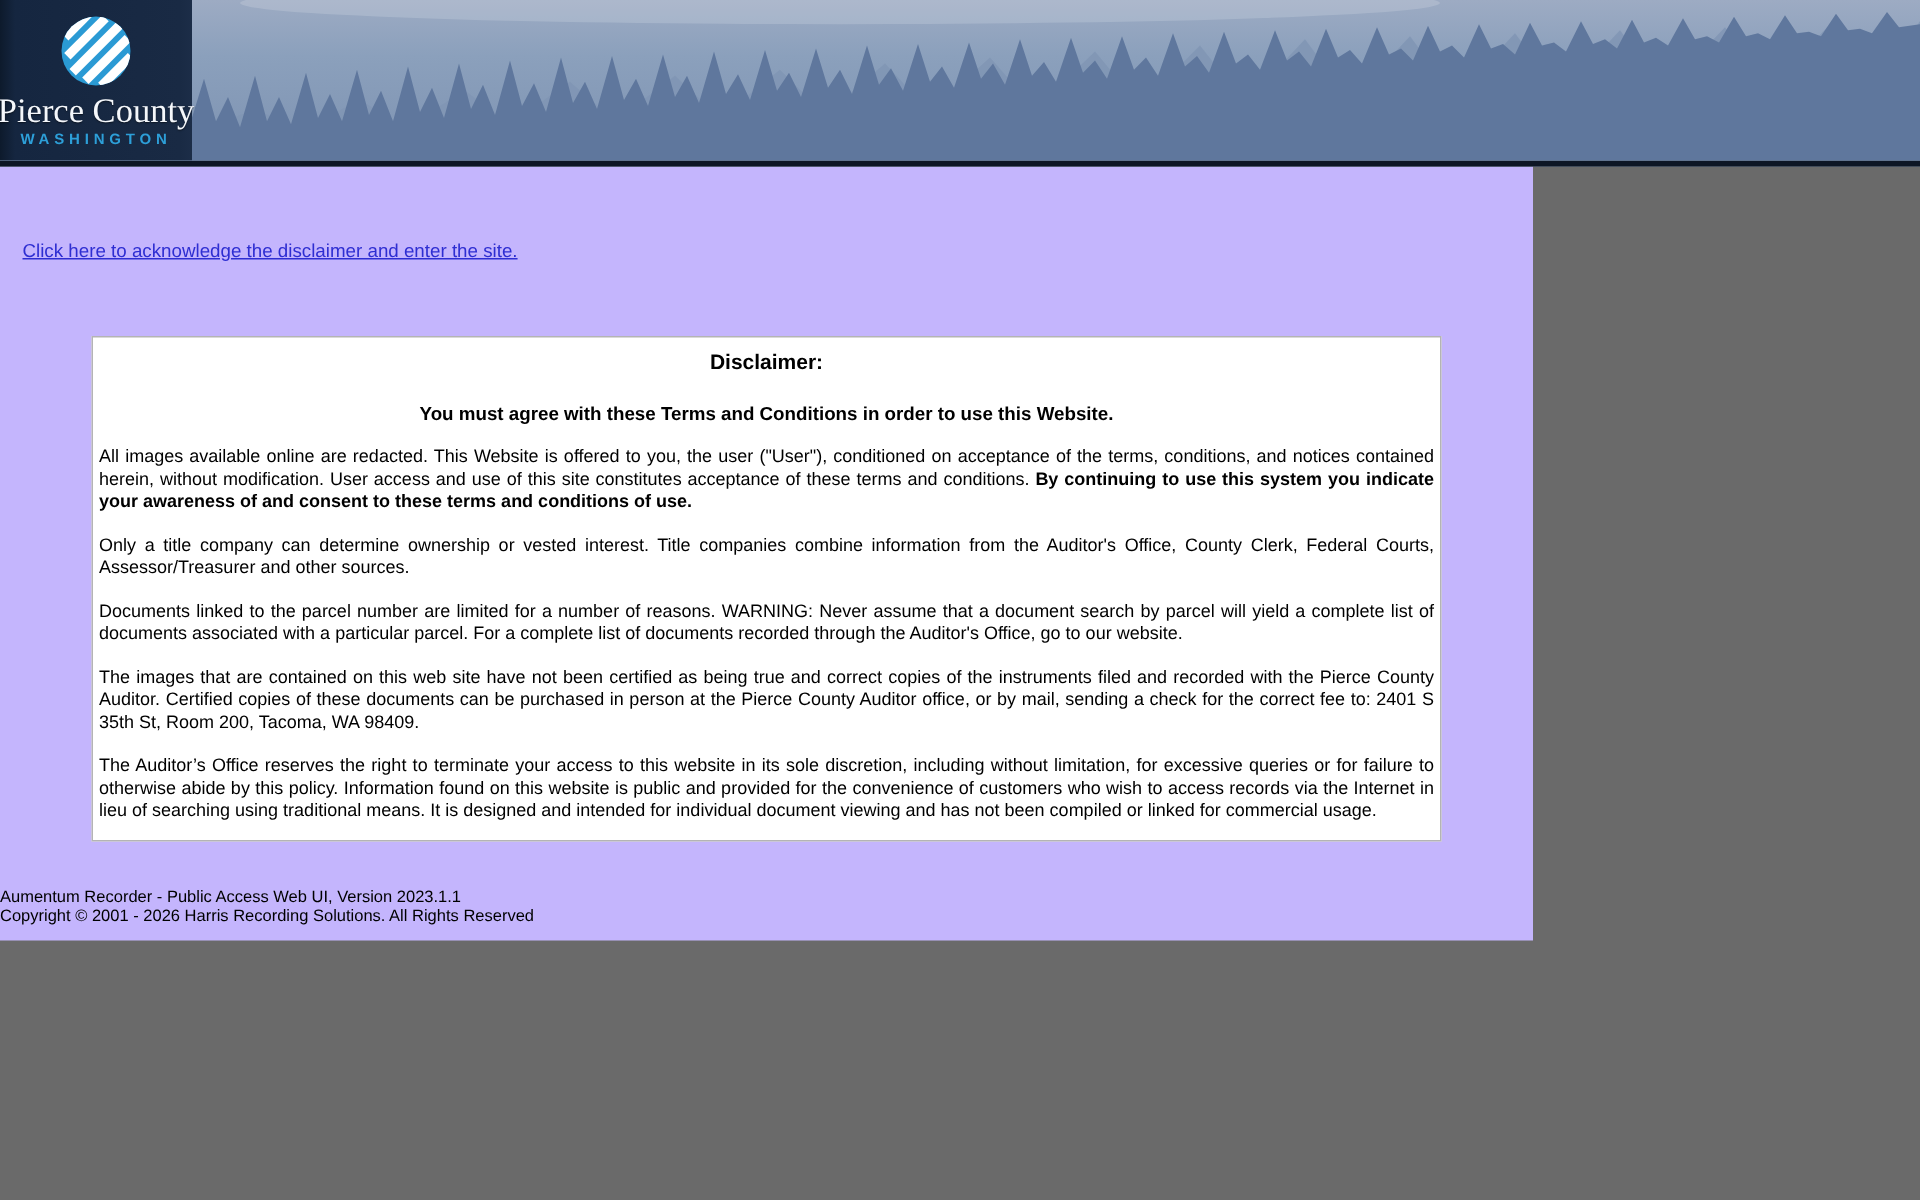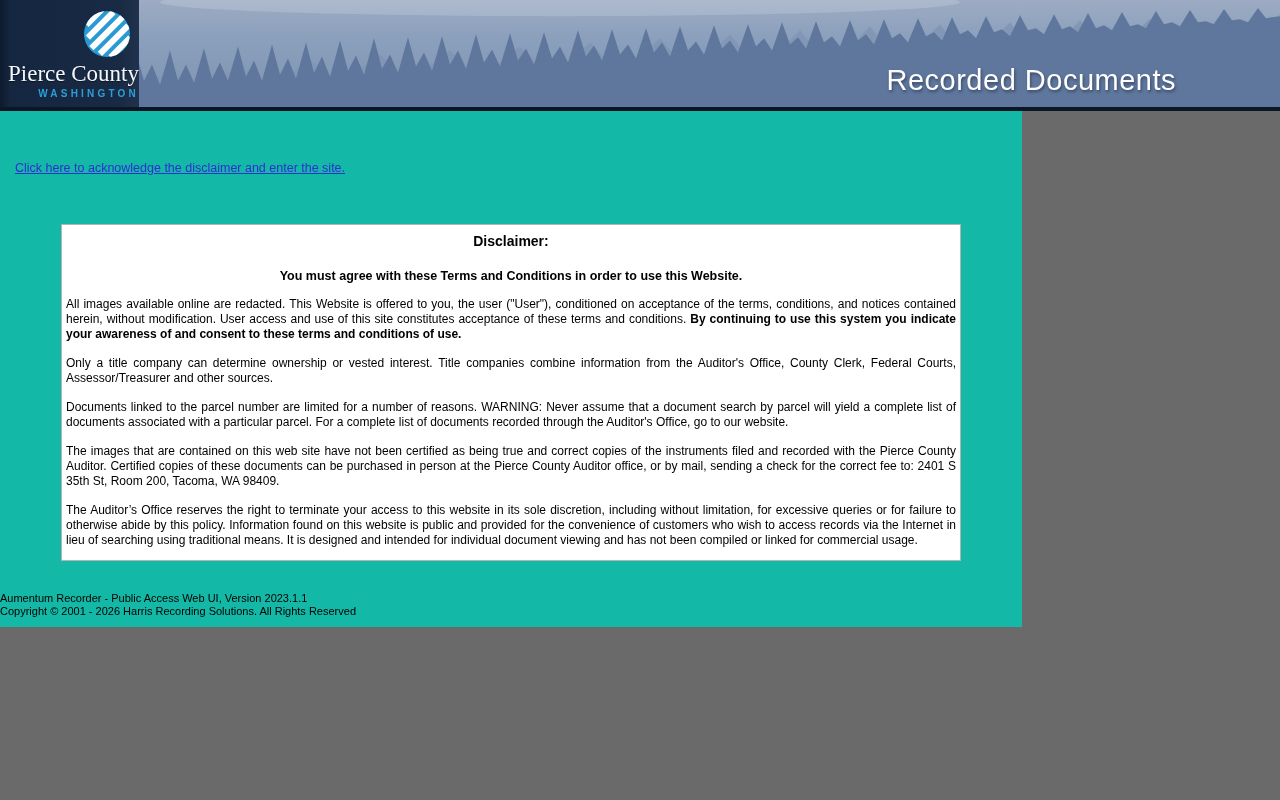--- a/index.html
+++ b/index.html
@@ -11,40 +11,40 @@
   }
   
   .banner{
     position:relative;width:1280px;height:107px;
     background:#8ba0bc;border-bottom:4px solid #0d1625;overflow:hidden;
   }
   .banner .trees{position:absolute;left:0;top:0;width:100%;height:100%;display:block;}
   .logo-box{
     position:absolute;left:0;top:0;width:128px;height:107px;z-index:3;
     background:linear-gradient(90deg,#0d1a2c 0px,#152640 10px,#192a44 120px,#223450 145px);
-    display:flex;flex-direction:column;align-items:flex-end;padding-left:11px;
+    display:flex;flex-direction:column;align-items:center;
   }
   .logo-mark{margin-top:8px;}
   .logo-name{
     font-family:"Liberation Serif",serif;color:#f4f7fb;font-size:23px;line-height:23px;
     margin-top:2px;white-space:nowrap;text-shadow:0 1px 1px rgba(0,0,0,.5);
   }
   .logo-state{
     color:#2d9fd8;font-size:10px;font-weight:bold;letter-spacing:3.2px;
     margin-top:3px;white-space:nowrap;
   }
   .banner-title{
     position:absolute;right:104px;top:64px;z-index:3;
     color:#fdfdfd;font-size:29px;letter-spacing:.5px;
     text-shadow:1px 2px 3px rgba(25,35,55,.55);
     white-space:nowrap;
   }
   
   .content{
-    width:1022px;background:#14b8a6;min-height:516px;box-sizing:border-box;
+    width:1022px;background:#c4b5fd;min-height:516px;box-sizing:border-box;
     padding-top:47px;padding-bottom:10px;
   }
   .enter-link-wrap{padding-left:15px;}
   .enter-link{color:#2e2ed2;font-size:12.5px;text-decoration:underline;cursor:pointer;}
   .disclaimer-box{
     width:900px;box-sizing:border-box;margin:48px auto 0 auto;
     border:1px solid #b4b4b4;background:#ffffff;
     padding:6px 4px 12px 4px;
   }
   .disc-title{
@@ -95,21 +95,20 @@
         <rect x="16" y="12" width="36" height="6" fill="#ffffff"></rect>
         <rect x="11" y="22" width="44" height="6" fill="#ffffff"></rect>
         <rect x="13" y="32" width="40" height="6" fill="#ffffff"></rect>
         <rect x="18" y="42" width="28" height="6" fill="#ffffff"></rect>
       </g>
     </svg>
     <div class="logo-name">Pierce County</div>
     <div class="logo-state">WASHINGTON</div>
   </div>
 
-  <div class="banner-title">Recorded Documents</div>
 </div>
 
 <div class="content">
 
   <div class="enter-link-wrap">
     <a href="#" class="enter-link">Click here to acknowledge the disclaimer and enter the site.</a>
   </div>
 
   <div class="disclaimer-box">
     <p class="disc-title">Disclaimer:</p>

